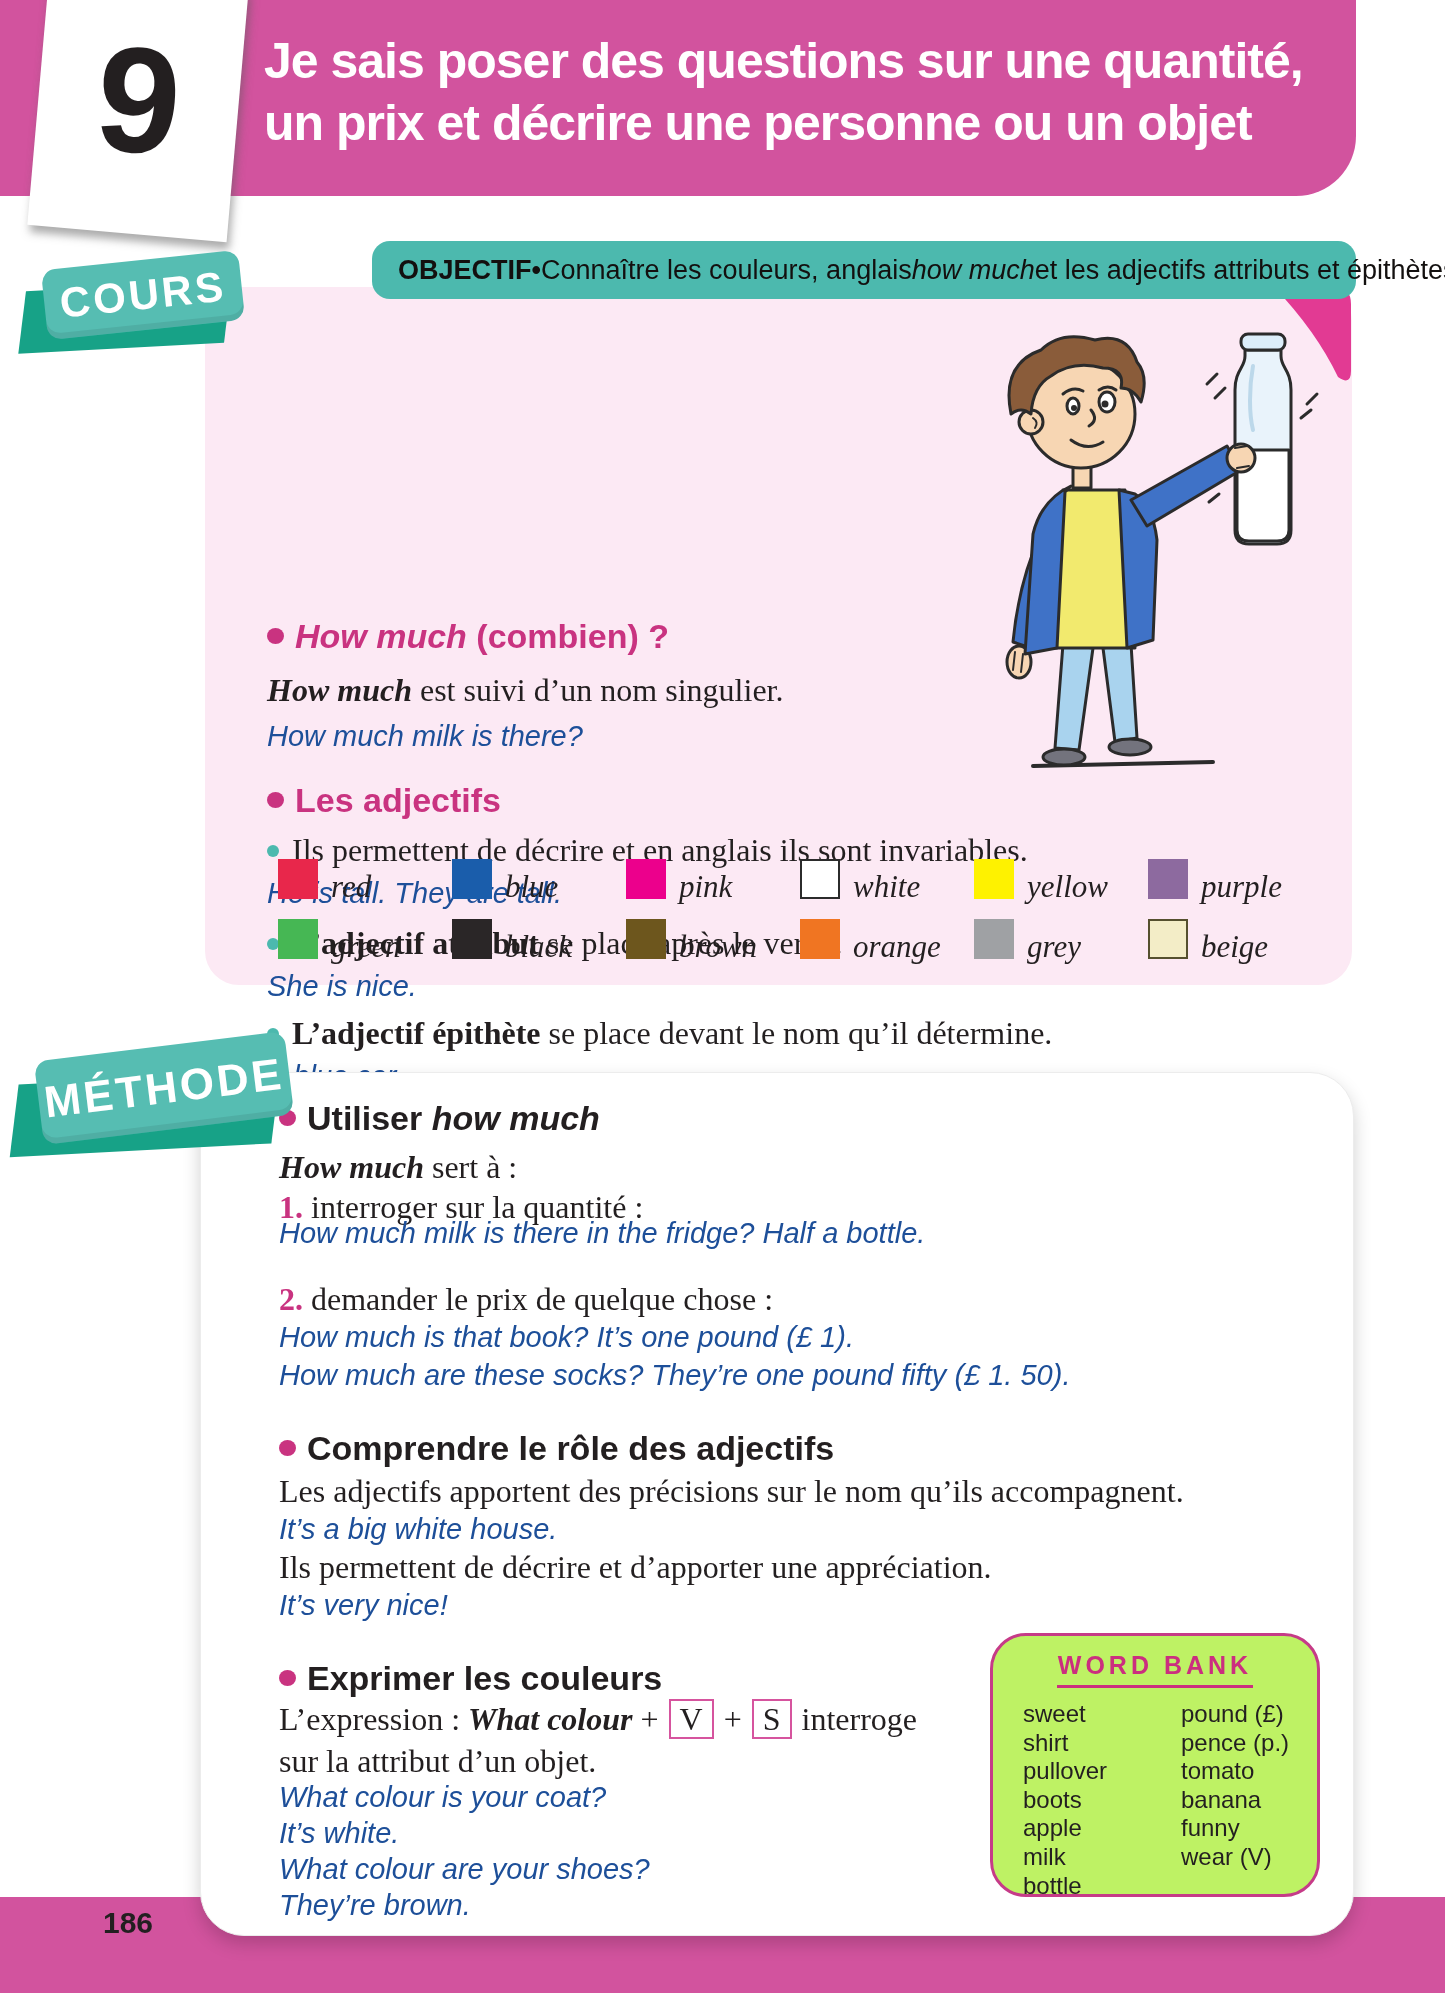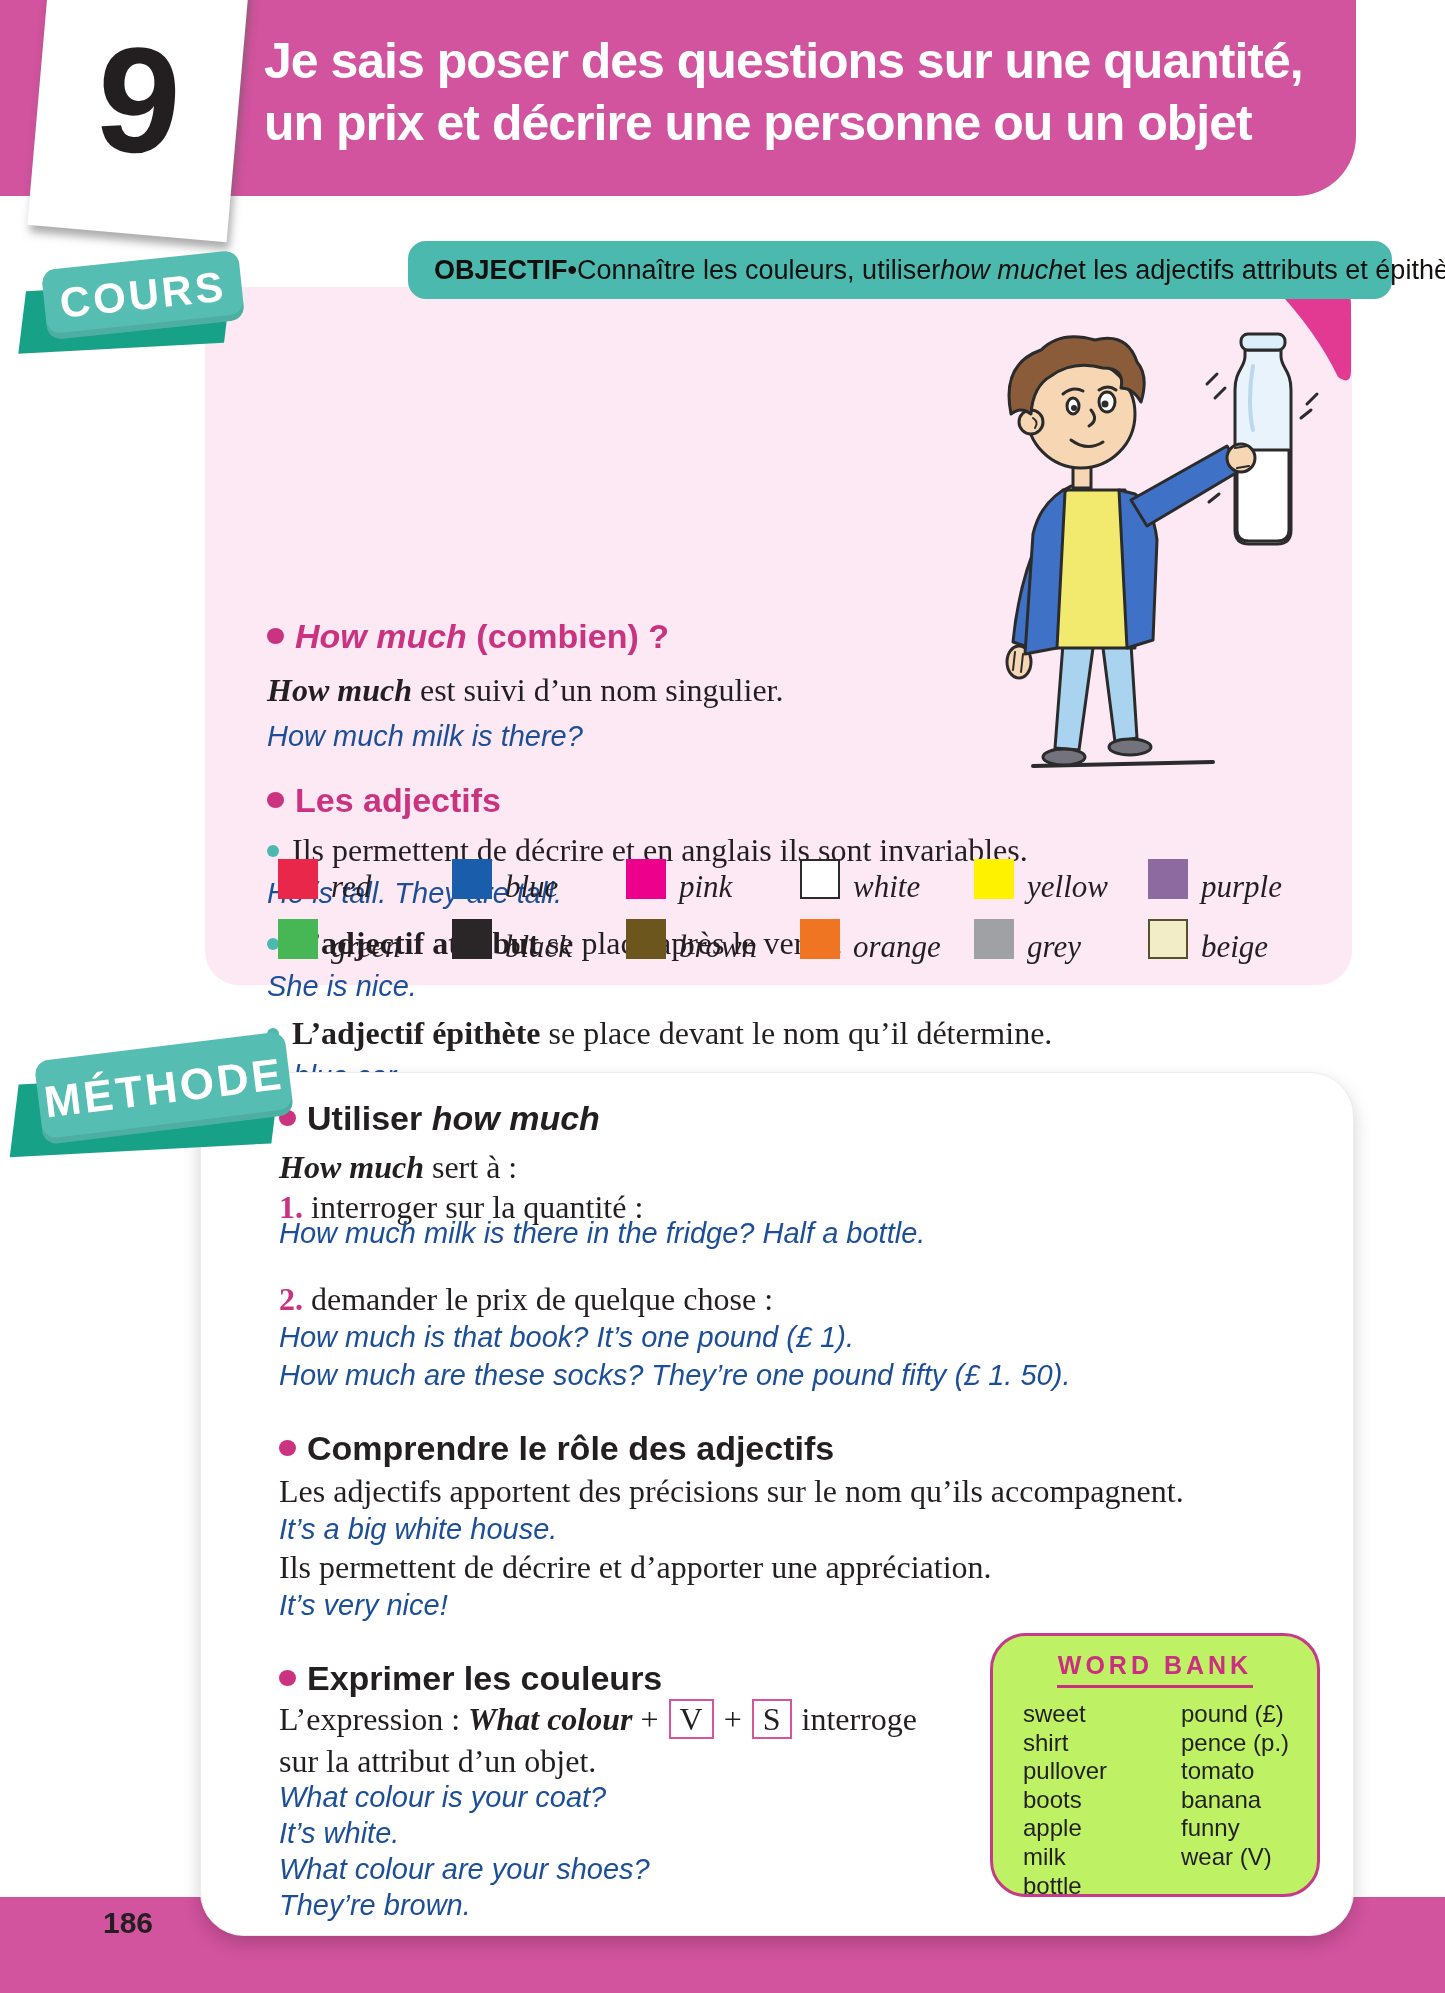--- a/index.html
+++ b/index.html
@@ -11,21 +11,21 @@
                  border-radius:0 0 60px 0;z-index:1;}
   .header-title{position:absolute;left:264px;top:30px;width:1080px;z-index:2;
                 font-size:50px;font-weight:bold;color:#ffffff;line-height:62px;letter-spacing:-1px;}
   .unit-flap{position:absolute;left:38px;top:-20px;width:200px;height:254px;background:#ffffff;
              transform:rotate(5deg);box-shadow:3px 7px 9px rgba(90,90,90,.5);z-index:3;
              display:flex;align-items:center;justify-content:center;}
   .unit-number{font-size:150px;font-weight:bold;color:#231f20;line-height:1;margin-top:-14px;}
 
   .objective-banner{position:absolute;left:372px;top:241px;width:984px;height:58px;border-radius:18px;
                     display:flex;align-items:center;padding-left:26px;box-sizing:border-box;
-                    font-size:27px;color:#13100f;z-index:2;white-space:nowrap;margin-left:36px;}
+                    font-size:27px;color:#13100f;z-index:2;white-space:nowrap;}
   .objective-banner .b{font-weight:bold;}
   .objective-banner .i{font-style:italic;}
 
   
   .tag{position:absolute;z-index:5;}
   .tag .back{position:absolute;background:#17a287;transform:rotate(-3deg) skewX(-10deg);}
   .tag .front{position:absolute;border-radius:14px;display:flex;align-items:center;justify-content:center;
               color:#ffffff;font-weight:bold;letter-spacing:3px;
               box-shadow:inset 0 -6px 0 rgba(0,0,0,.08);}
   .tag-cours{left:36px;top:252px;width:230px;height:110px;}
@@ -97,21 +97,21 @@
     <div>Je sais poser des questions sur une quantité,</div>
     <div>un prix et décrire une personne ou un objet</div>
   </div>
   <div class="unit-flap">
     <span class="unit-number">9</span>
   </div>
 
   <div class="objective-banner" style="background-color: rgb(76, 185, 174);">
     <span class="b">OBJECTIF</span>
       <span class="b"> • </span>
-      <span>Connaître les couleurs, utiliser </span>
+      <span>Connaître les couleurs, anglais </span>
       <span class="i">how much</span>
       <span> et les adjectifs attributs et épithètes</span>
   </div>
 
   <div class="tag tag-cours">
     <div class="back" style="background-color: rgb(23, 162, 135);"></div>
     <div class="front" style="background-color: rgb(86, 189, 178);">COURS</div>
   </div>
 
   <div class="cours-panel" style="background-color: rgb(252, 233, 244);">

